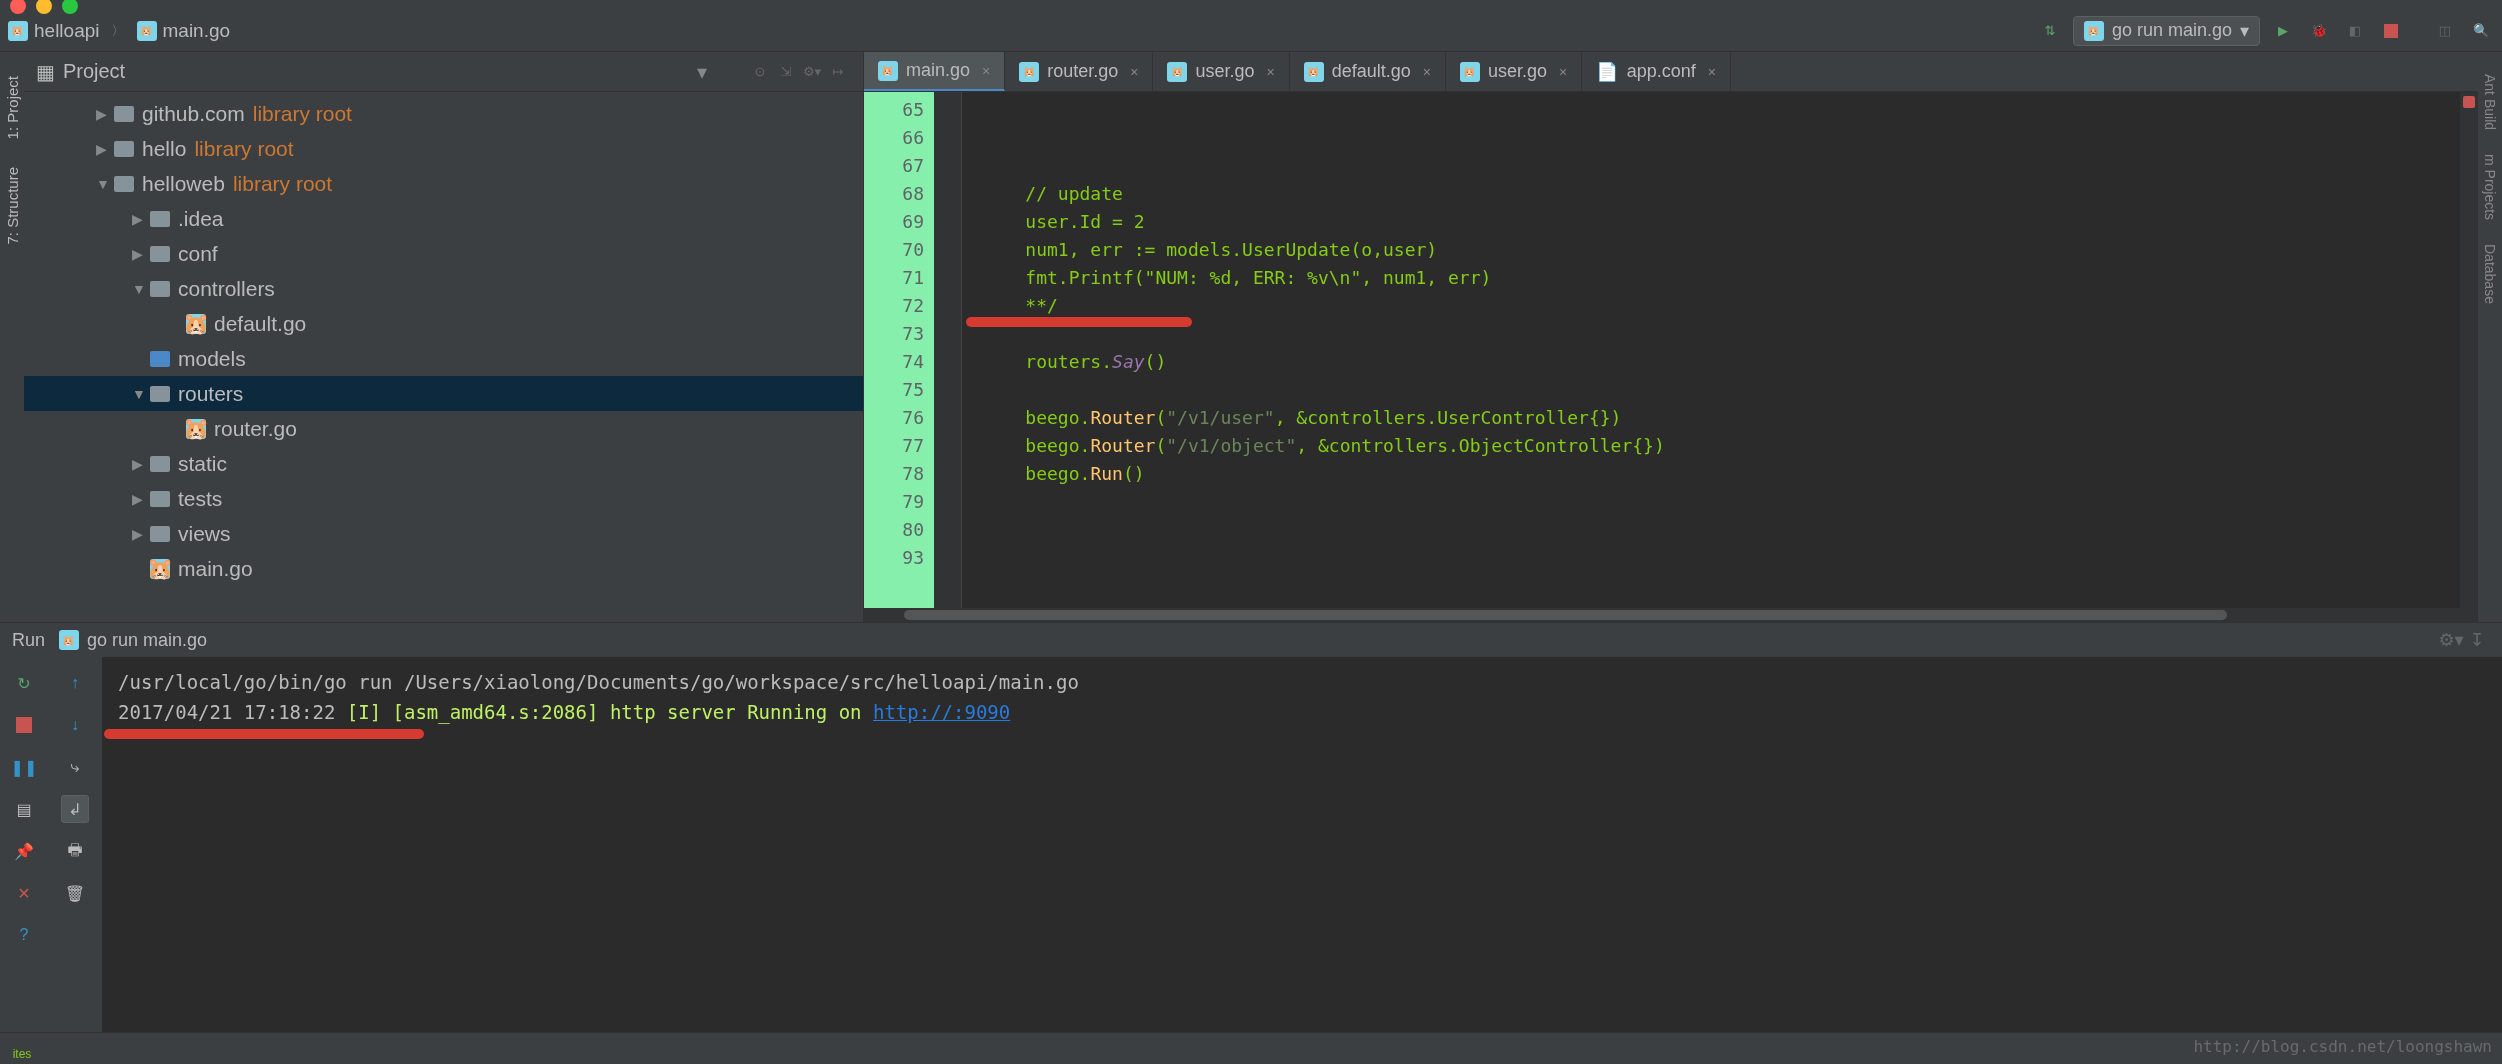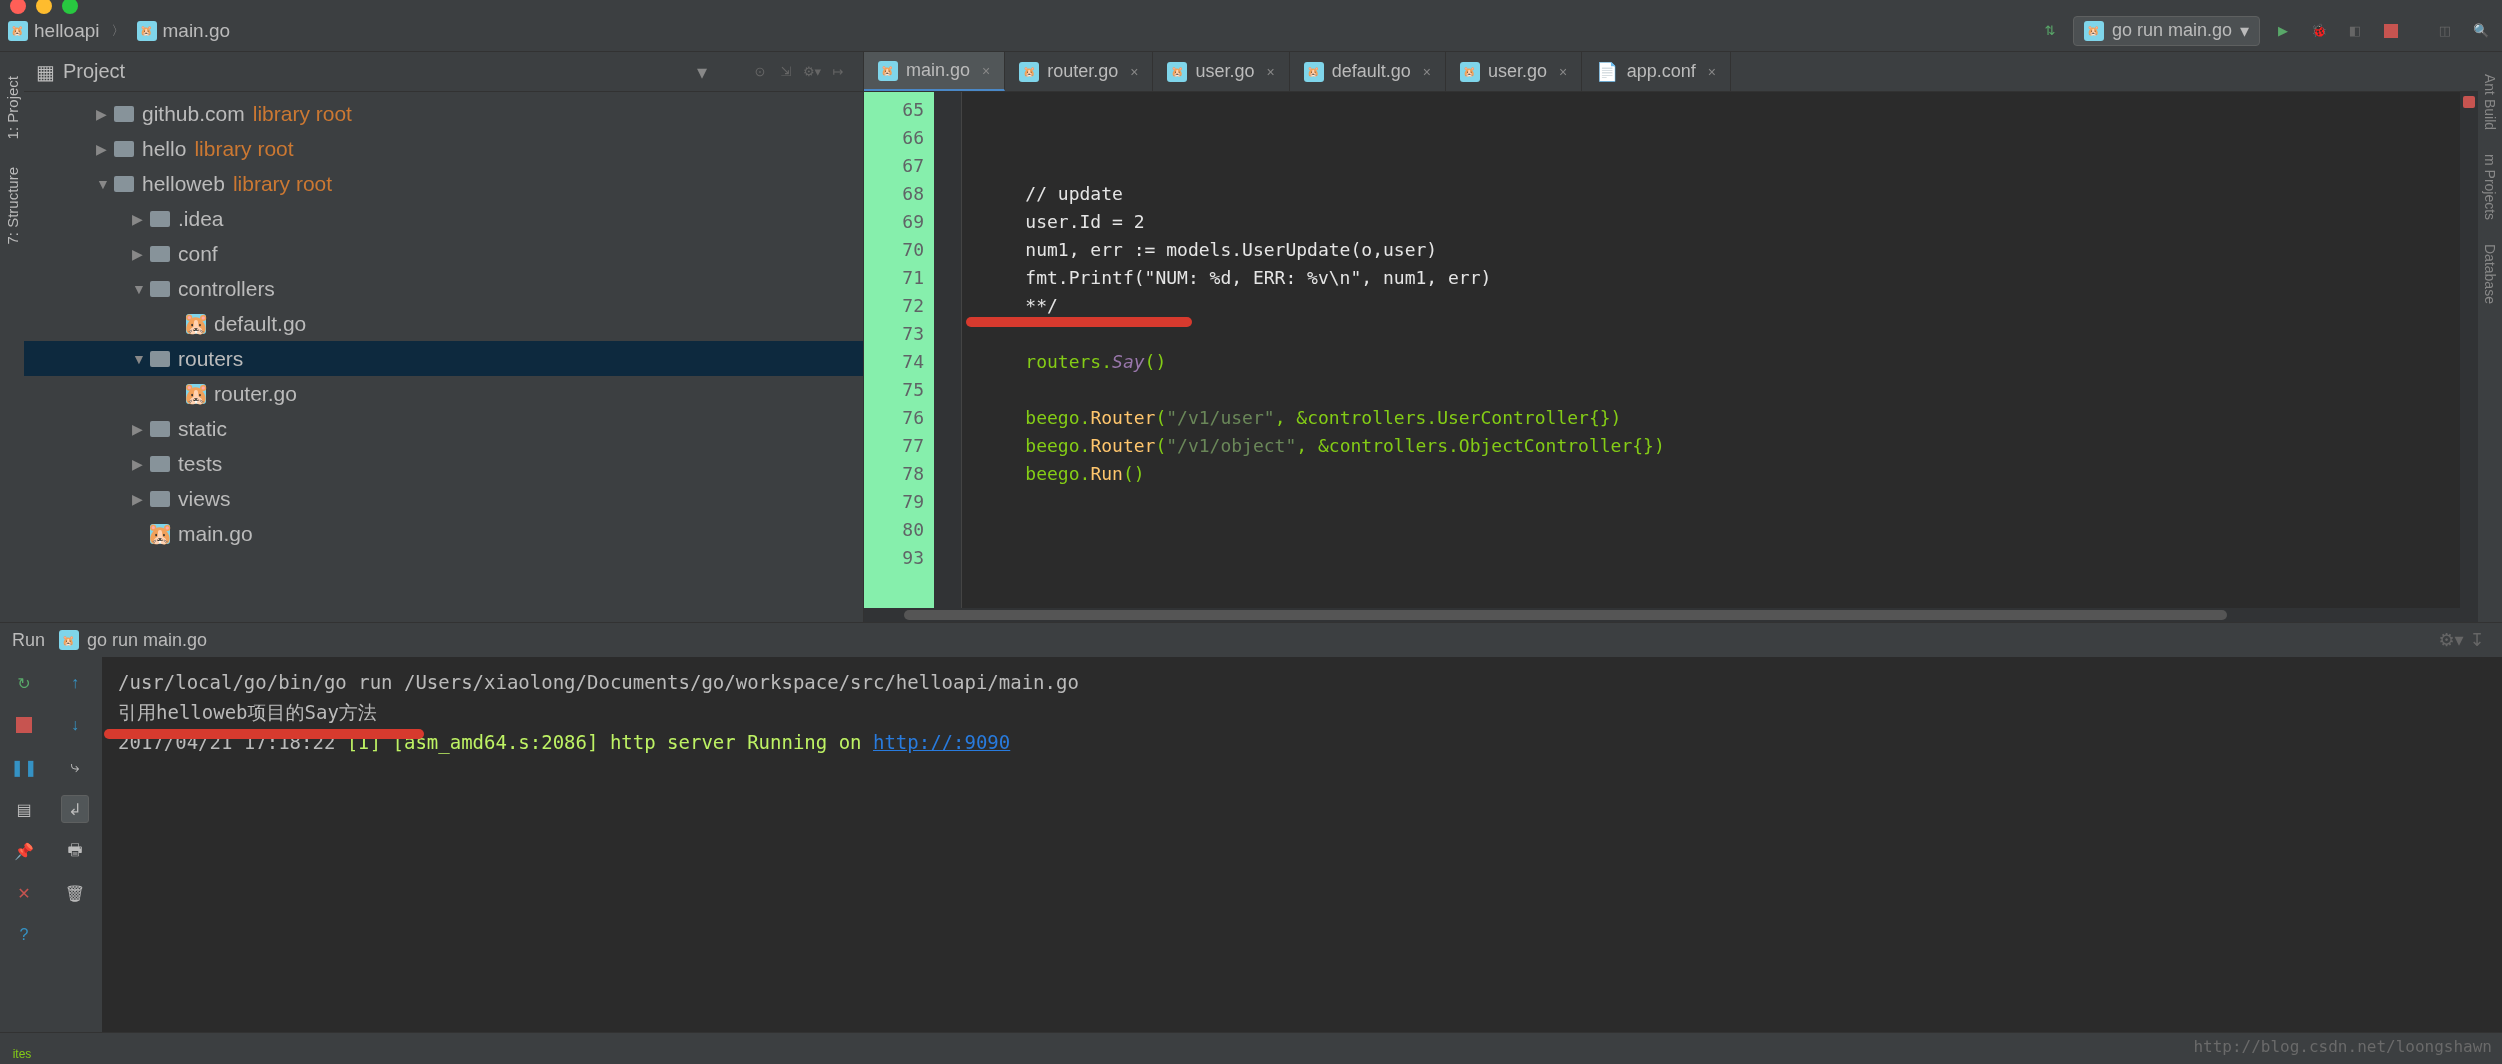--- a/index.html
+++ b/index.html
@@ -146,21 +146,21 @@
   border-right: 1px solid #444;
 }
 .code {
   flex: 1; padding: 4px 20px;
   font-family: "Menlo","Consolas",monospace;
   font-size: 18px; line-height: 28px;
   color: #a9b7c6;
   white-space: pre;
   position: relative;
 }
-.c-comment { color: #e5e5e5; }
+.c-comment { color: #84cc16; }
 .c-string { color: #6a8759; }
 .c-func { color: #ffc66d; }
 .c-ident { color: #84cc16; }
 .c-purple { color: #9876aa; font-style: italic; }
 .redline {
   position: absolute; height: 10px; background: #d73a2e;
   border-radius: 5px;
 }
 .code-hscroll {
   height: 14px; background: #313335;
@@ -313,20 +313,25 @@
         </div>
         <div class="tree-node" style="padding-left: 108px;">
           <span class="arrow">▼</span>
           <span class="folder-icon"></span>
           <span>controllers</span>
         </div>
         <div class="tree-node" style="padding-left: 144px;">
           <span class="arrow"></span>
           <span class="file-go">🐹</span>
           <span>default.go</span>
+        </div>
+        <div class="tree-node" style="padding-left: 108px;">
+          <span class="arrow"></span>
+          <span class="folder-icon blue"></span>
+          <span>models</span>
         </div>
         <div class="tree-node selected" style="padding-left: 108px;">
           <span class="arrow">▼</span>
           <span class="folder-icon"></span>
           <span>routers</span>
         </div>
         <div class="tree-node" style="padding-left: 144px;">
           <span class="arrow"></span>
           <span class="file-go">🐹</span>
           <span>router.go</span>
@@ -452,21 +457,20 @@
     <div class="run-left-tools2">
       <div class="tool-ico" style="color:#3592c4">↑</div>
       <div class="tool-ico" style="color:#3592c4">↓</div>
       <div class="tool-ico">⤷</div>
       <div class="tool-ico active">↲</div>
       <div class="tool-ico">🖶</div>
       <div class="tool-ico">🗑</div>
     </div>
     <div class="console">
       <div>/usr/local/go/bin/go run /Users/xiaolong/Documents/go/workspace/src/helloapi/main.go</div>
-      <div>引用helloweb项目的Say方法</div>
       <div>
         <span>2017/04/21 17:18:22 </span><span class="green">[I] [asm_amd64.s:2086] http server Running on </span><a class="link">http://:9090</a>
       </div>
       <div class="redline2" style="top:72px;left:2px;width:320px"></div>
     </div>
   </div>
 </div>
 
 <div class="status-bar">
   <div class="left-stripe" style="width:24px;height:28px;padding:0">

